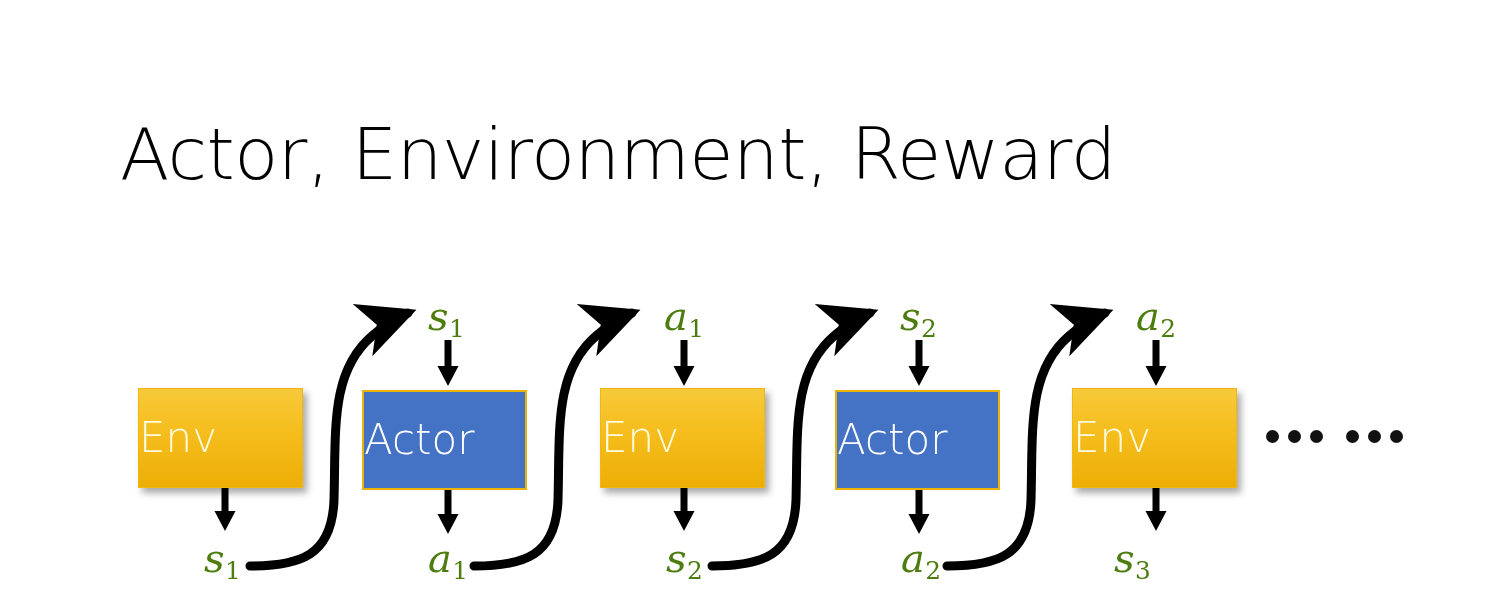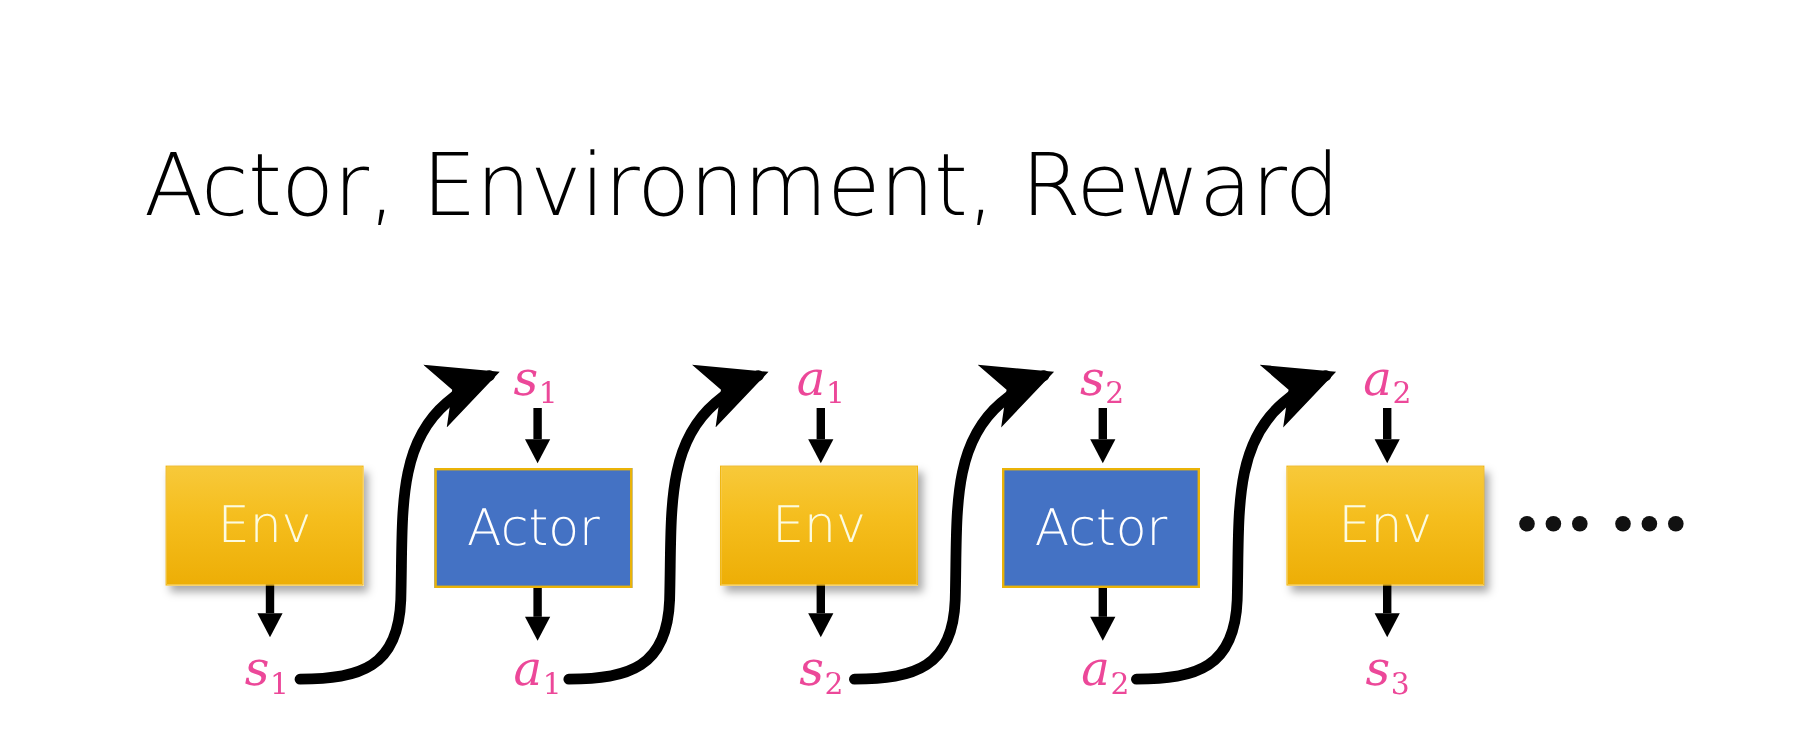--- a/index.html
+++ b/index.html
@@ -51,21 +51,21 @@
   }
 
   
   .block {
     position: absolute;
     width: 165px;
     height: 100px;
     box-sizing: border-box;
     display: flex;
     align-items: center;
-    justify-content: center;
+    justify-content: flex-start;
     font-family: "DejaVu Sans", "Liberation Sans", sans-serif;
     font-weight: 300;
     font-size: 42px;
     line-height: 1;
     user-select: none;
   }
   .block.env {
     background: linear-gradient(180deg, #f7c93a 0%, #f5be1e 42%, #edae06 100%);
     color: #fcfbe0;
     border: 1px solid #f0b612;
@@ -78,21 +78,21 @@
     box-shadow: none;
   }
 
   
   .mlabel {
     position: absolute;
     font-family: "DejaVu Serif", "Liberation Serif", serif;
     font-style: italic;
     font-size: 40px;
     line-height: 1;
-    color: #ec4899;
+    color: #4d7c0f;
     white-space: nowrap;
     user-select: none;
   }
   .mlabel sub {
     font-size: 0.62em;
     font-style: normal;
     vertical-align: -0.28em;
     margin-left: 0.5px;
     letter-spacing: 0;
   }
@@ -199,21 +199,21 @@
 
     <div id="label-layer">
         <div class="mlabel" style="left: 428px; top: 296px;"><span>s</span><sub>1</sub></div>
         <div class="mlabel" style="left: 664px; top: 296px;"><span>a</span><sub>1</sub></div>
         <div class="mlabel" style="left: 900px; top: 296px;"><span>s</span><sub>2</sub></div>
         <div class="mlabel" style="left: 1136px; top: 296px;"><span>a</span><sub>2</sub></div>
         <div class="mlabel" style="left: 204px; top: 538px;"><span>s</span><sub>1</sub></div>
         <div class="mlabel" style="left: 428px; top: 538px;"><span>a</span><sub>1</sub></div>
         <div class="mlabel" style="left: 666px; top: 538px;"><span>s</span><sub>2</sub></div>
         <div class="mlabel" style="left: 901px; top: 538px;"><span>a</span><sub>2</sub></div>
-        <div class="mlabel" style="left: 1138px; top: 538px;"><span>s</span><sub>3</sub></div>
+        <div class="mlabel" style="left: 1114px; top: 538px;"><span>s</span><sub>3</sub></div>
       </div>
 
     <div id="ellipsis">
         <span class="dot"></span>
         <span class="dot"></span>
         <span class="dot"></span>
         <span class="gap"></span>
         <span class="dot"></span>
         <span class="dot"></span>
         <span class="dot"></span>

